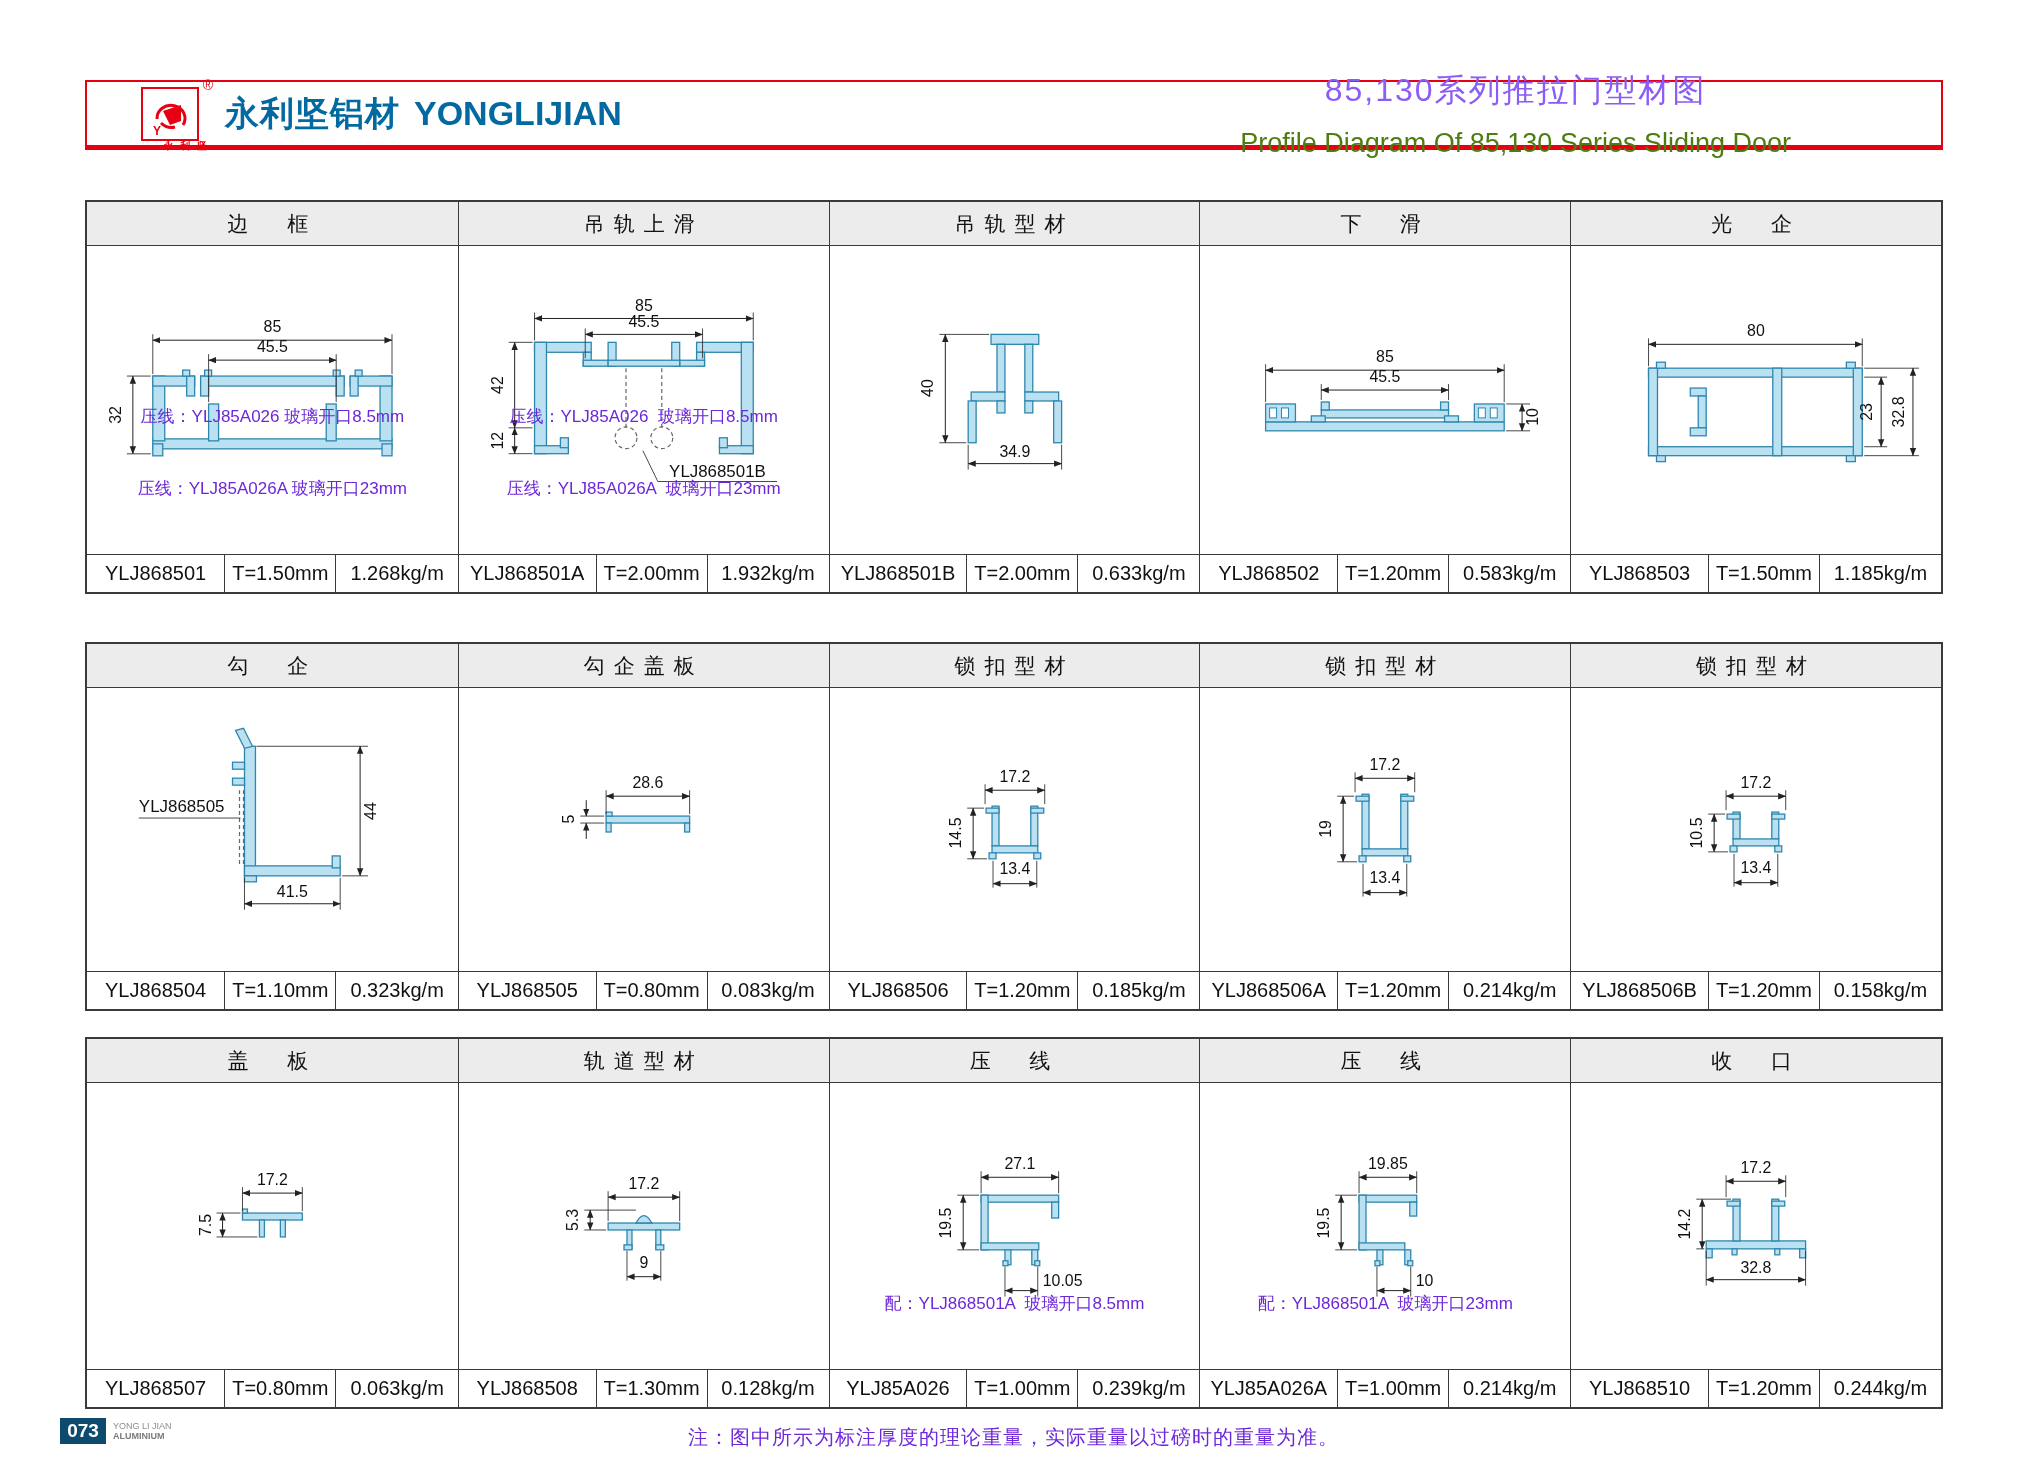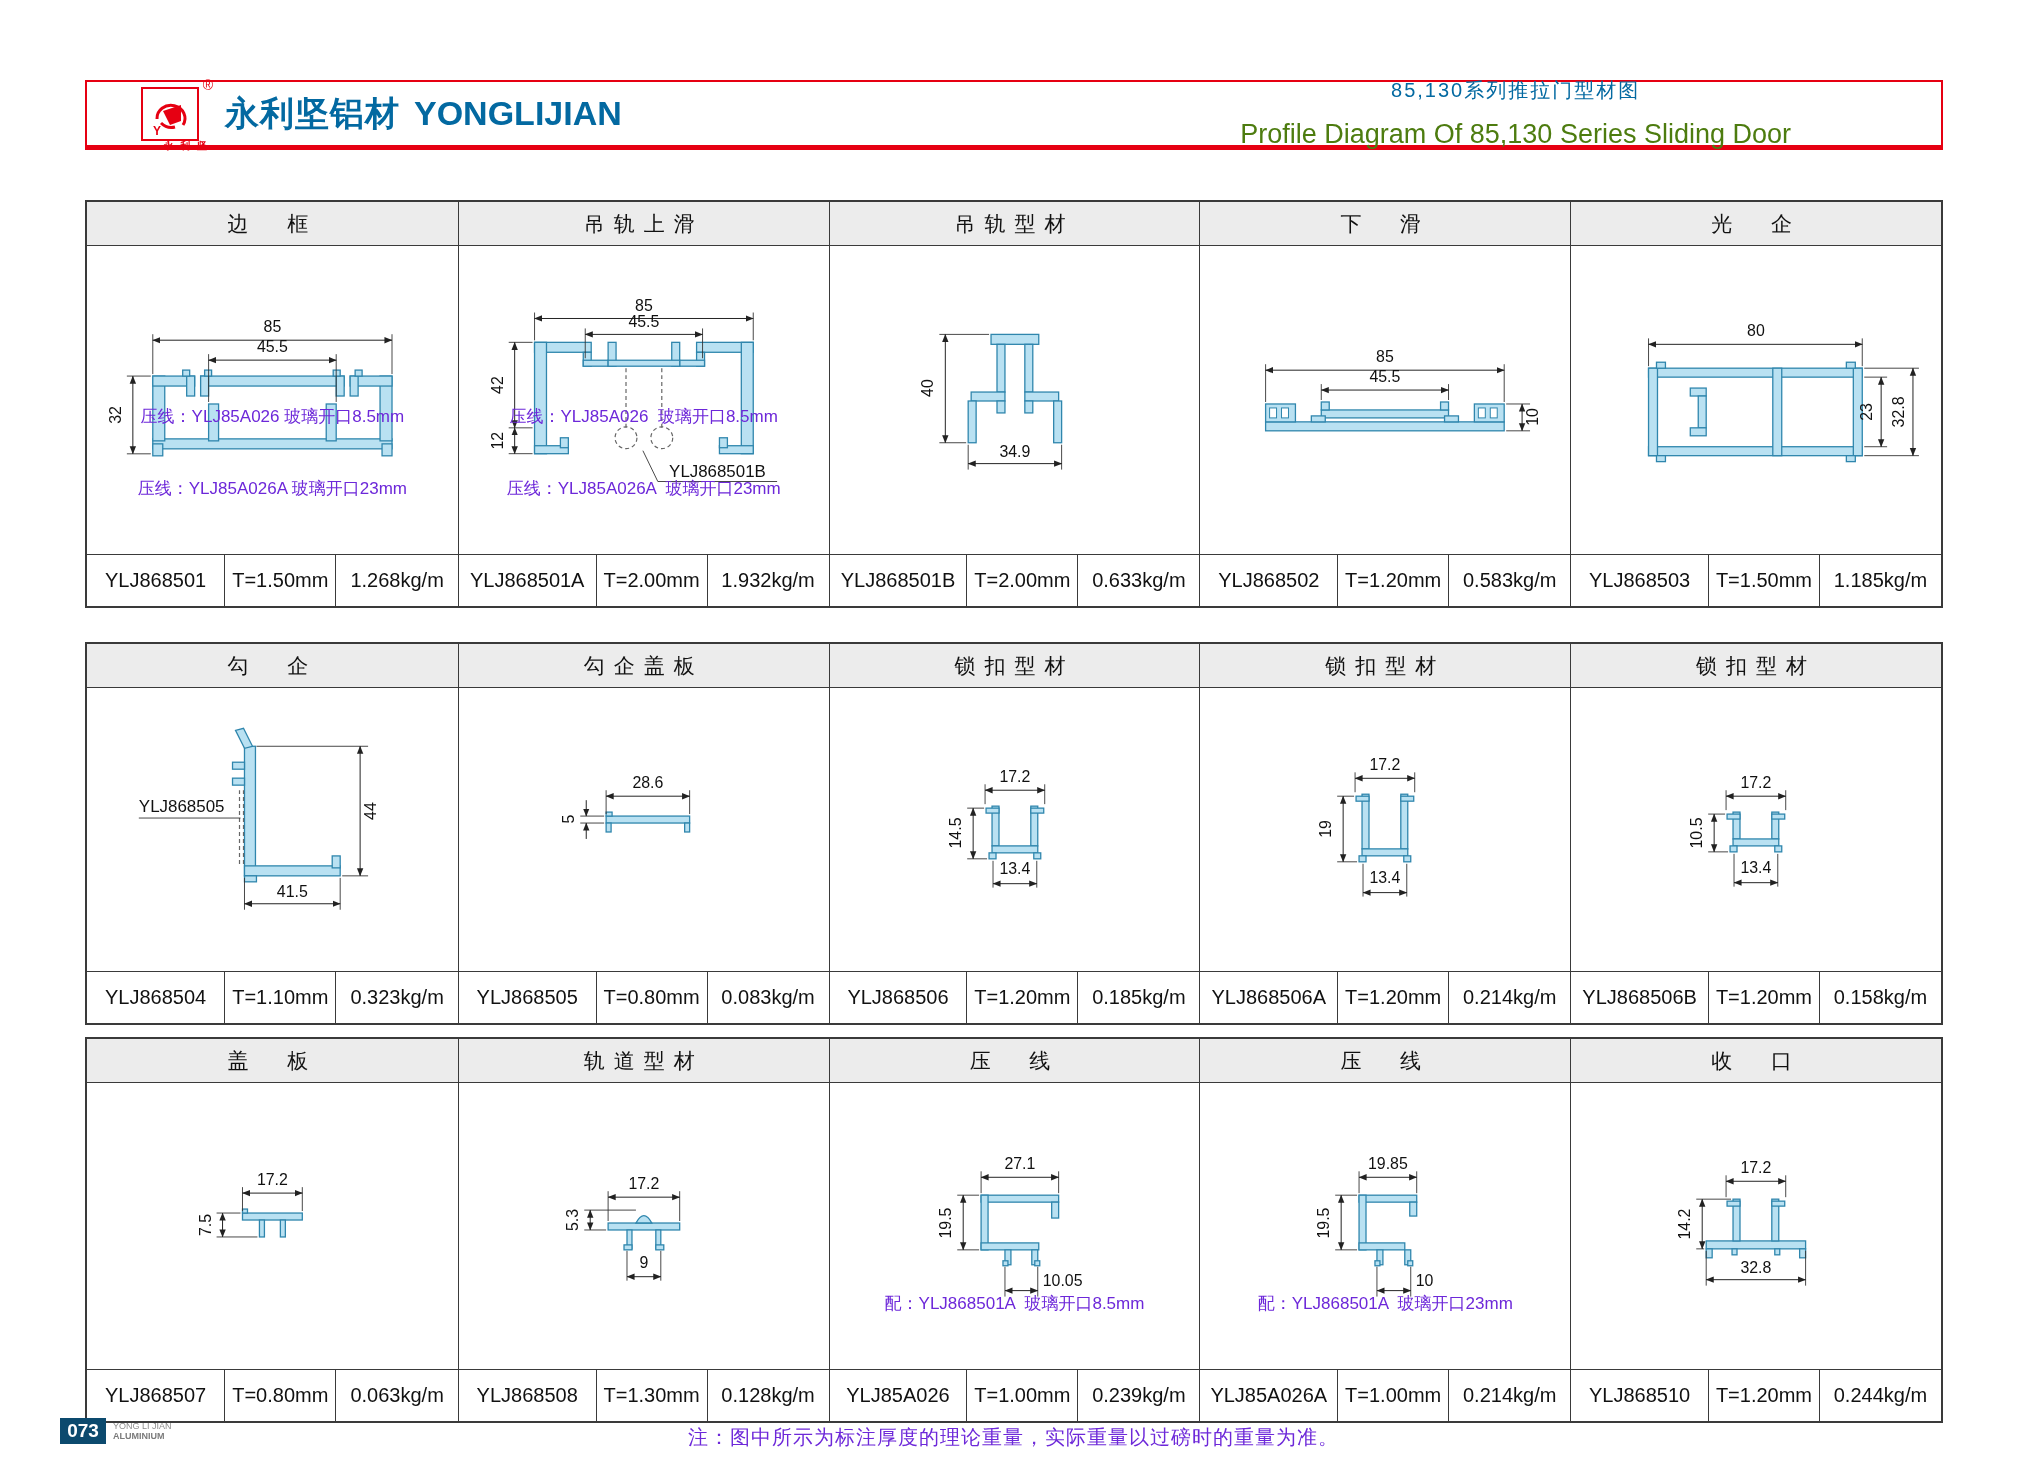--- a/index.html
+++ b/index.html
@@ -9,38 +9,38 @@
   
   .hdr{position:absolute;left:85px;top:80px;width:1858px;height:70px;
        border:2px solid #e60012;border-bottom-width:5px;display:flex;align-items:center}
   .logo{position:relative;width:58px;height:54px;border:2px solid #e60012;margin-left:54px;flex:0 0 auto}
   .logo .reg{position:absolute;top:-12px;right:-16px;color:#e60012;font-size:14px}
   .logo-sub{position:absolute;top:100%;left:-4px;width:70px;text-align:right;
             color:#e60012;font-size:10px;font-weight:bold;letter-spacing:2px;white-space:nowrap}
   .brand{margin-left:26px;color:#0369a1;font-weight:bold;font-size:34px;letter-spacing:1px;white-space:nowrap}
   .brand .en{margin-left:14px;letter-spacing:0}
   .titles{margin-left:auto;margin-right:150px;text-align:center}
-  .tz{font-size:20px;color:#0369a1;letter-spacing:2px}
+  .tz{font-size:32px;color:#8b5cf6;letter-spacing:2px}
   .te{font-size:27px;color:#4d7c0f;margin-top:15px}
 
   
   .tbl{position:absolute;left:85px;width:1858px;display:grid;grid-template-columns:repeat(5,1fr);
        border:2px solid #3a3a3a;background:#fff}
   .t1{top:200px}.t2{top:642px}.t3{top:1037px}
   .cell{display:flex;flex-direction:column;border-left:1.5px solid #3a3a3a;min-width:0}
   .cell:first-child{border-left:none}
   .band{height:44px;background:#ececec;border-bottom:1.5px solid #3a3a3a;
         display:flex;align-items:center;justify-content:center;
         font-size:21px;color:#111;letter-spacing:9px;padding-left:0;white-space:pre}
   .content{position:relative;flex:1 1 auto}
   .t1 .content{height:308px}.t2 .content{height:283px}.t3 .content{height:286px}
   .content svg{display:block;width:100%;height:100%}
   .notes{position:absolute;left:0;right:0;bottom:5px;text-align:center;
          font-size:17px;color:#6d28d9;line-height:24px;white-space:pre}
-  .foot{height:52px;border-top:1.5px solid #3a3a3a;display:grid;grid-template-columns:37% 30% 33%}
+  .foot{height:38px;border-top:1.5px solid #3a3a3a;display:grid;grid-template-columns:37% 30% 33%}
   .foot>div{display:flex;align-items:center;justify-content:center;font-size:20px;color:#111;
             border-left:1.5px solid #3a3a3a;white-space:nowrap;overflow:hidden}
   .foot>div:first-child{border-left:none}
 
   
   .p{fill:#b9e1f2;stroke:#2f86ad;stroke-width:1.3}
   .w{fill:#ffffff;stroke:#2f86ad;stroke-width:1}
   .d{stroke:#222;stroke-width:1;fill:none}
   .e{stroke:#333;stroke-width:0.9;fill:none}
   .dash{stroke:#666;stroke-width:1.2;fill:none;stroke-dasharray:4 3}

